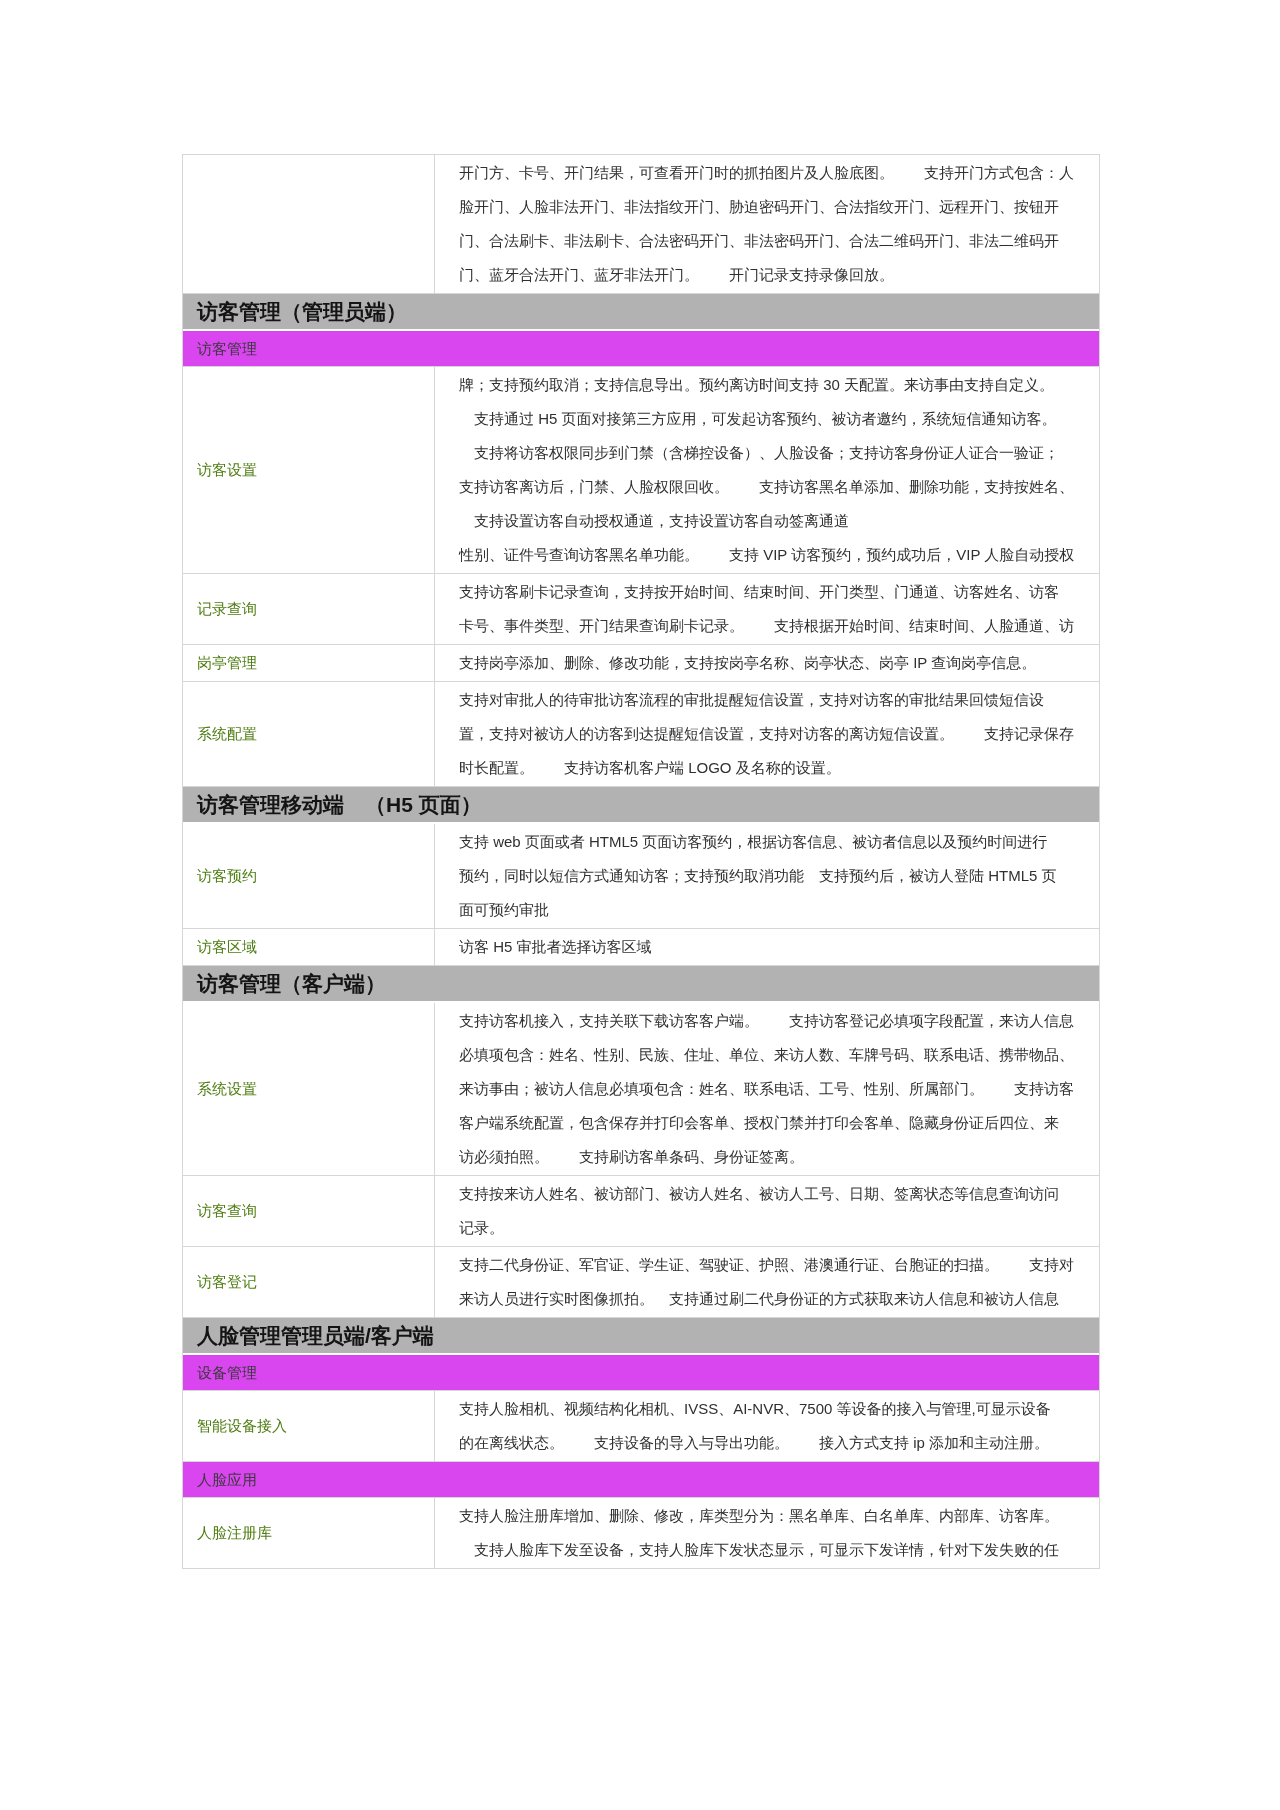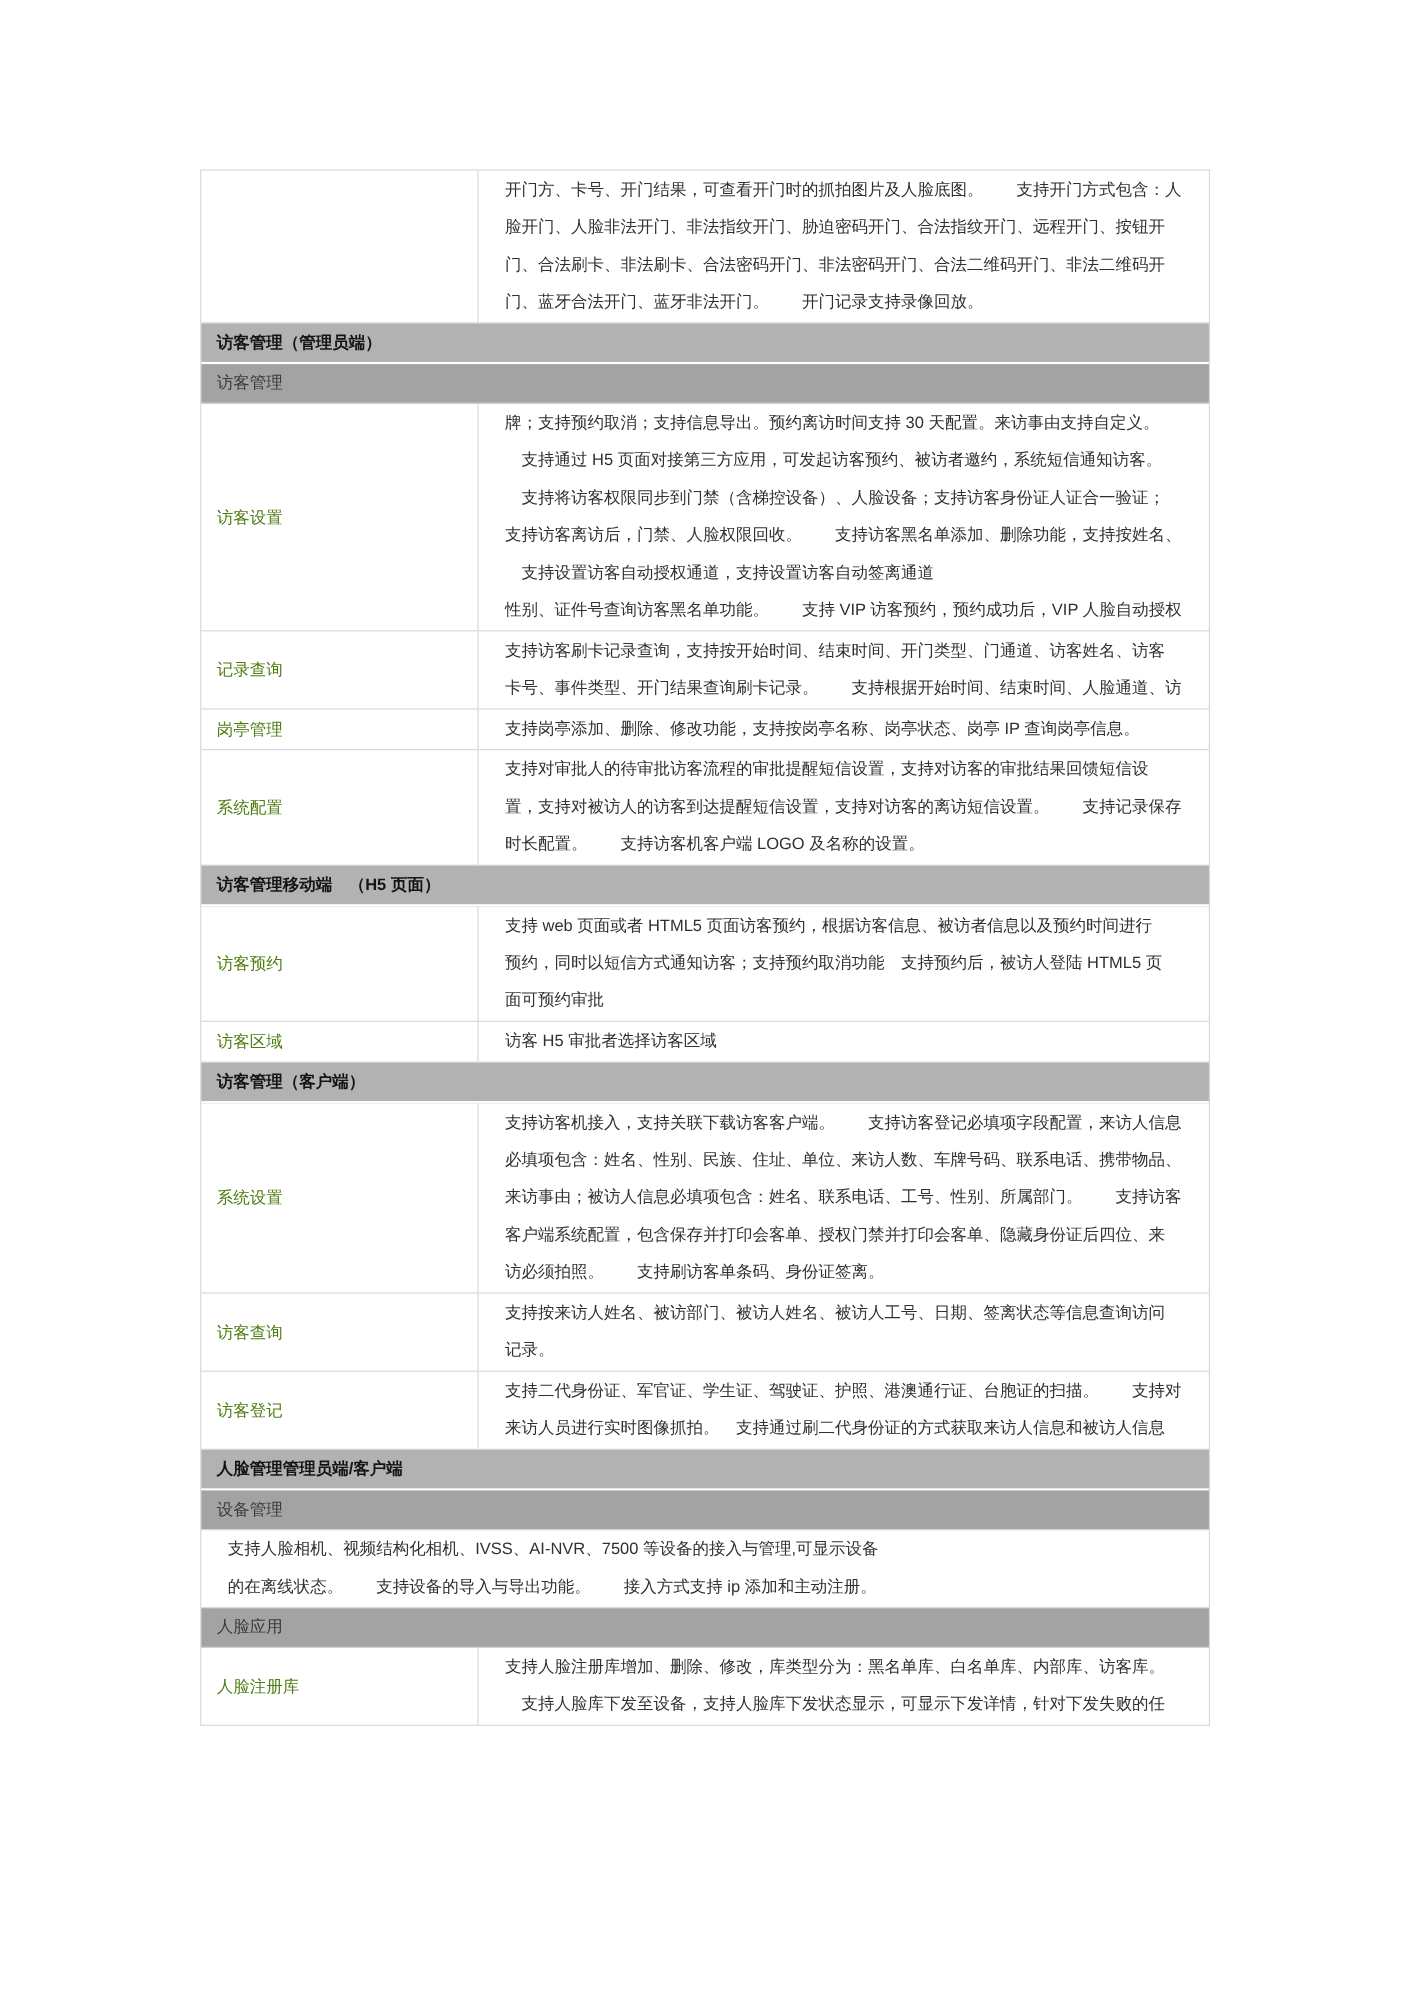--- a/index.html
+++ b/index.html
@@ -22,27 +22,27 @@
     display:flex;align-items:center;
     padding:1px 8px 1px 14px;
     font-size:15px;color:#4d7c0f;
   }
   .desc-cell{flex:1;padding:1px 8px;overflow:hidden;}
   .line{
     font-size:15px;line-height:34px;white-space:pre;color:#303030;margin-left:16px;
   }
   .section-row{
     background:#b2b2b2;
-    font-weight:700;font-size:15px;color:#141414;
+    font-weight:700;font-size:21px;color:#141414;
     line-height:35px;padding:0 8px 0 14px;
     border-bottom:2px solid #ffffff;
     white-space:pre;
   }
   .subheader-row{
-    background:#a3a3a3;
+    background:#d946ef;
     font-size:15px;color:#3a3a3a;
     line-height:35px;padding:0 8px 0 14px;
     border-bottom:1px solid #d6d6d6;
     white-space:pre;
   }
 </style>
 </head>
 <body>
 
 <div class="doc-table" id="doc-table">
@@ -125,20 +125,21 @@
     <div class="row">
       <div class="label-cell">访客登记</div>
       <div class="desc-cell">
         <div class="line">支持二代身份证、军官证、学生证、驾驶证、护照、港澳通行证、台胞证的扫描。　　支持对</div>
         <div class="line">来访人员进行实时图像抓拍。　支持通过刷二代身份证的方式获取来访人信息和被访人信息</div>
       </div>
     </div>
     <div class="row section-row">人脸管理管理员端/客户端</div>
     <div class="row subheader-row">设备管理</div>
     <div class="row">
+      <div class="label-cell">智能设备接入</div>
       <div class="desc-cell">
         <div class="line">支持人脸相机、视频结构化相机、IVSS、AI-NVR、7500 等设备的接入与管理,可显示设备</div>
         <div class="line">的在离线状态。　　支持设备的导入与导出功能。　　接入方式支持 ip 添加和主动注册。</div>
       </div>
     </div>
     <div class="row subheader-row">人脸应用</div>
     <div class="row">
       <div class="label-cell">人脸注册库</div>
       <div class="desc-cell">
         <div class="line">支持人脸注册库增加、删除、修改，库类型分为：黑名单库、白名单库、内部库、访客库。</div>

